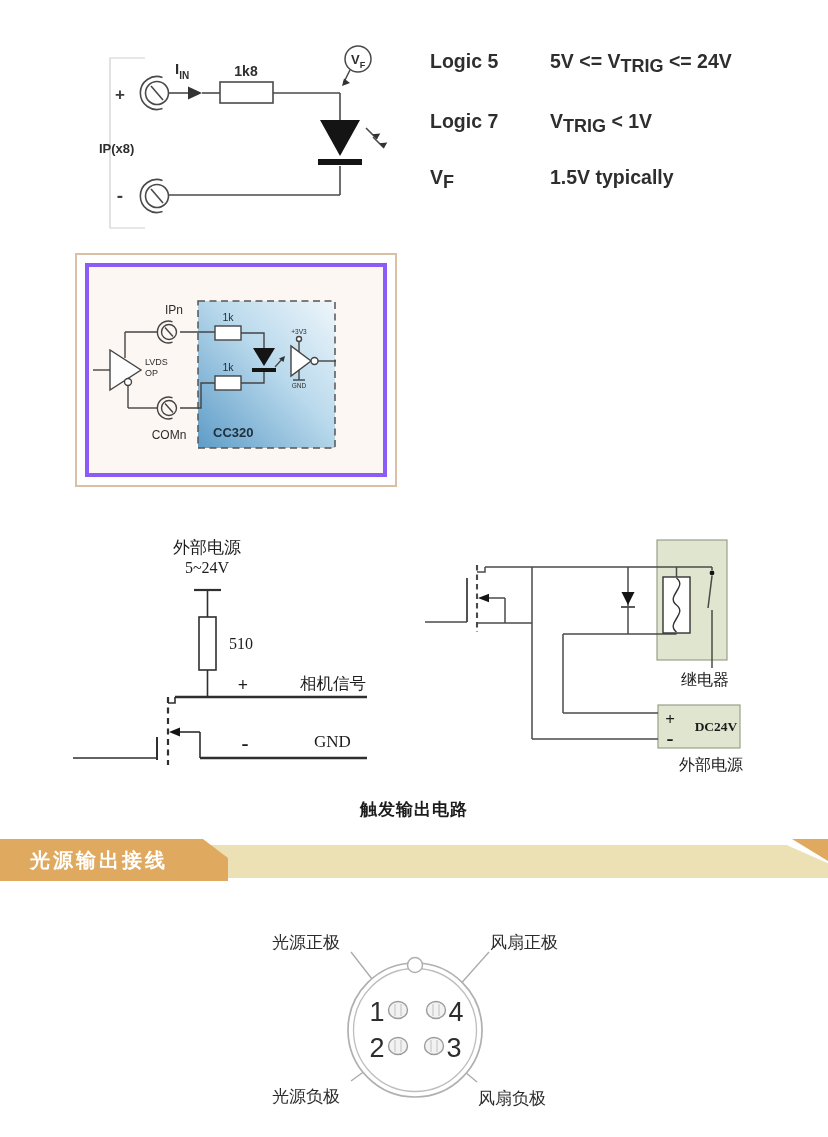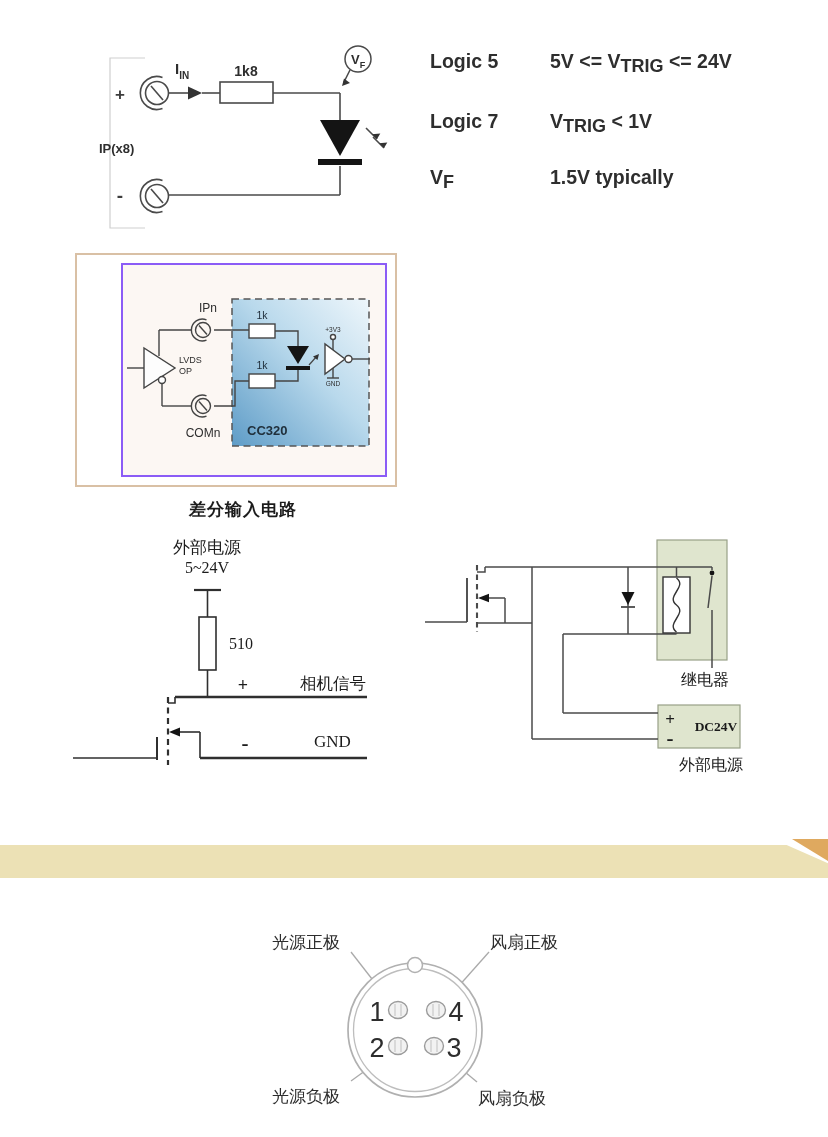--- a/index.html
+++ b/index.html
@@ -13,21 +13,21 @@
   .logic-table{position:absolute;left:430px;top:47px;width:390px;height:150px;}
   .lt-row{position:absolute;left:0;width:100%;font-size:19.5px;font-weight:700;color:#2e2e2e;}
   .lt-label{position:absolute;left:0;top:0;}
   .lt-value{position:absolute;left:120px;top:0;}
   .lt-row sub{font-size:18px;vertical-align:-4px;letter-spacing:0;}
 
   
   .diff-box{position:absolute;left:75px;top:253px;width:322px;height:234px;
             border:2px solid #d9c0a5;background:#fff;box-sizing:border-box;}
   .diff-inner{position:absolute;left:8px;top:8px;right:8px;bottom:8px;
-              background:#fcf7f3;border:2px solid #8b5cf6;margin-left:36px;}
+              background:#fcf7f3;border:4px solid #8b5cf6;}
 
   .caption{position:absolute;font-size:17px;font-weight:700;color:#1c1c1c;letter-spacing:1px;}
 
   
   .banner{position:absolute;left:0;top:839px;width:828px;height:42px;}
   .banner-strip{position:absolute;left:0;top:6px;width:828px;height:33px;background:#ece1b5;
       clip-path:polygon(0 0,95% 0,100% 55%,100% 100%,0 100%);}
   .banner-corner{position:absolute;right:0;top:0;width:36px;height:22px;background:#dfa95f;
       clip-path:polygon(0 0,100% 0,100% 100%);}
   .banner-tab{position:absolute;left:0;top:0;width:228px;height:42px;background:#dfa95f;
@@ -144,21 +144,20 @@
         <text x="56" y="109" font-size="9" fill="#2e2e2e">OP</text>
         <text x="139" y="54" text-anchor="middle" font-size="10.5" fill="#1d2c38">1k</text>
         <text x="139" y="104" text-anchor="middle" font-size="10.5" fill="#1d2c38">1k</text>
         <text x="124" y="170" font-size="13" font-weight="700" fill="#20303c">CC320</text>
         <text x="210" y="67" text-anchor="middle" font-size="6.5" fill="#2e2e2e">+3V3</text>
         <text x="210" y="121" text-anchor="middle" font-size="6.5" fill="#2e2e2e">GND</text>
       </svg>
     </div>
   </div>
 
-  <div class="caption" style="left:82px;top:498px;width:322px;text-align:center;">差分输入电路</div>
 
   <svg class="abs" style="left:58px;top:533px;" width="320" height="240" viewBox="0 0 320 240">
     <g stroke="#2f2f2f" fill="none" stroke-width="1.6">
       <line x1="136" y1="57" x2="163" y2="57" stroke-width="2.2"></line>
       <line x1="149.5" y1="57" x2="149.5" y2="84"></line>
       <rect x="141" y="84" width="17" height="53" fill="#fff"></rect>
       <line x1="149.5" y1="137" x2="149.5" y2="164"></line>
       <line x1="117" y1="164" x2="309" y2="164" stroke-width="2.6"></line>
       <path d="M 110 170 L 117 170 L 117 164"></path>
       <line x1="110" y1="164" x2="110" y2="232" stroke-width="2.2" stroke-dasharray="6 4.5"></line>
@@ -208,24 +207,26 @@
     <circle cx="287" cy="43" r="2.4" fill="#141414"></circle>
     <polygon points="53,68 64,63.8 64,72.2" fill="#141414"></polygon>
     <polygon points="196.5,62 209.5,62 203,75" fill="#141414"></polygon>
     <text x="280" y="155" text-anchor="middle" font-size="16" fill="#1c1c1c" class="serif">继电器</text>
     <text x="245" y="195" text-anchor="middle" font-size="17" font-weight="700" fill="#1c1c1c" class="serif">+</text>
     <text x="245" y="215" text-anchor="middle" font-size="21" font-weight="700" fill="#1c1c1c" class="serif">-</text>
     <text x="291" y="201" text-anchor="middle" font-size="13.5" font-weight="700" fill="#1c1c1c" class="serif">DC24V</text>
     <text x="286" y="240" text-anchor="middle" font-size="16" fill="#1c1c1c" class="serif">外部电源</text>
   </svg>
 
+  <div class="caption" style="left:0;top:798px;width:828px;text-align:center;">触发输出电路</div>
 
   <div class="banner">
     <div class="banner-strip"></div>
     <div class="banner-corner"></div>
+    <div class="banner-tab">光源输出接线</div>
   </div>
 
   <svg class="abs" style="left:230px;top:898px;" width="380" height="220" viewBox="0 0 380 220">
     <g stroke="#aaaaaa" stroke-width="1.3" fill="none">
       <line x1="121" y1="54" x2="163" y2="108"></line>
       <line x1="259" y1="54" x2="211" y2="108"></line>
       <line x1="121" y1="183" x2="161" y2="154"></line>
       <line x1="247" y1="184" x2="211" y2="154"></line>
     </g>
     <circle cx="185" cy="132" r="67" fill="#fff" stroke="#b0b0b0" stroke-width="1.7"></circle>

